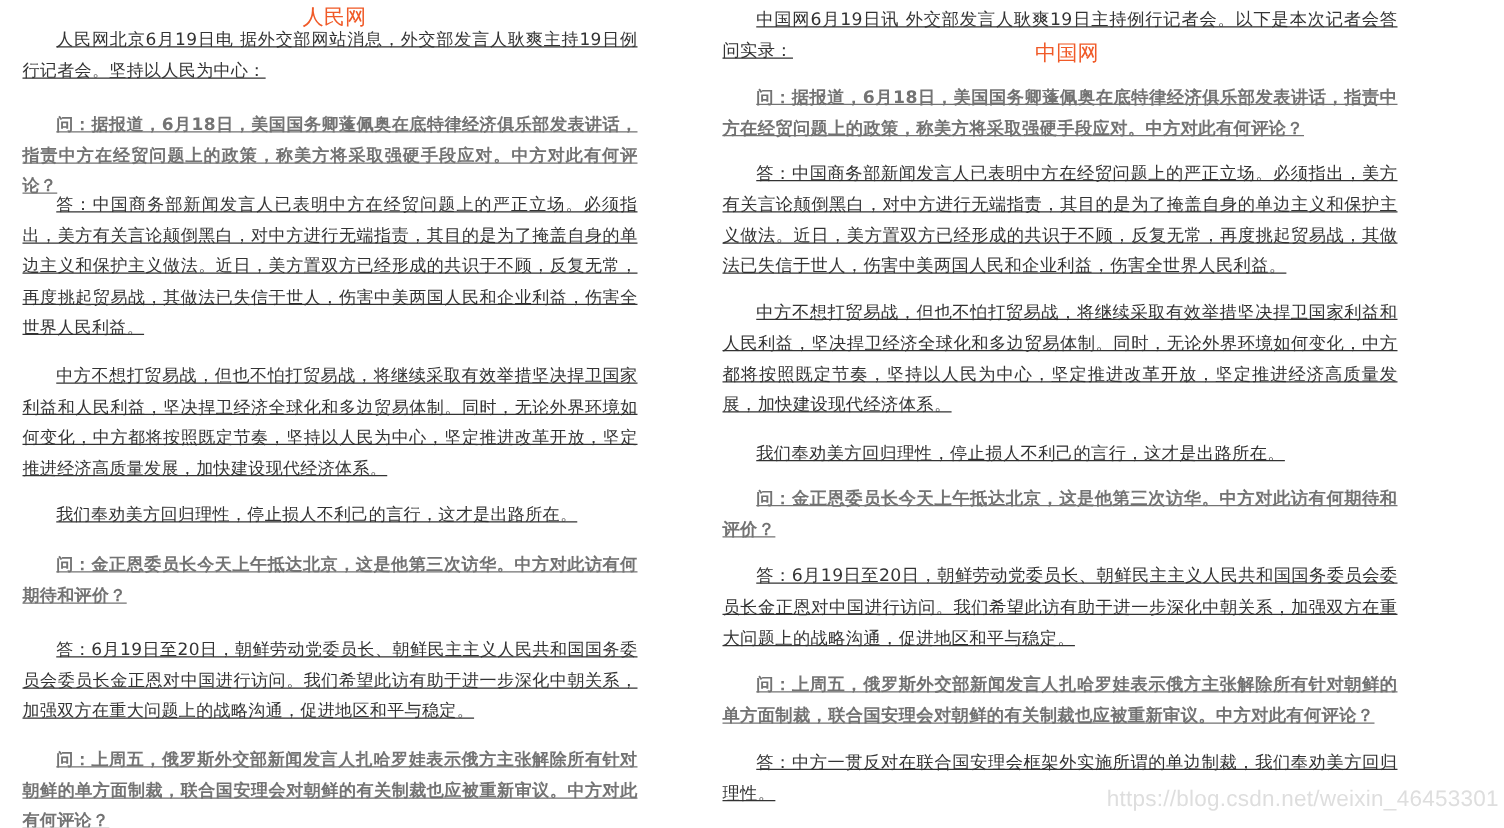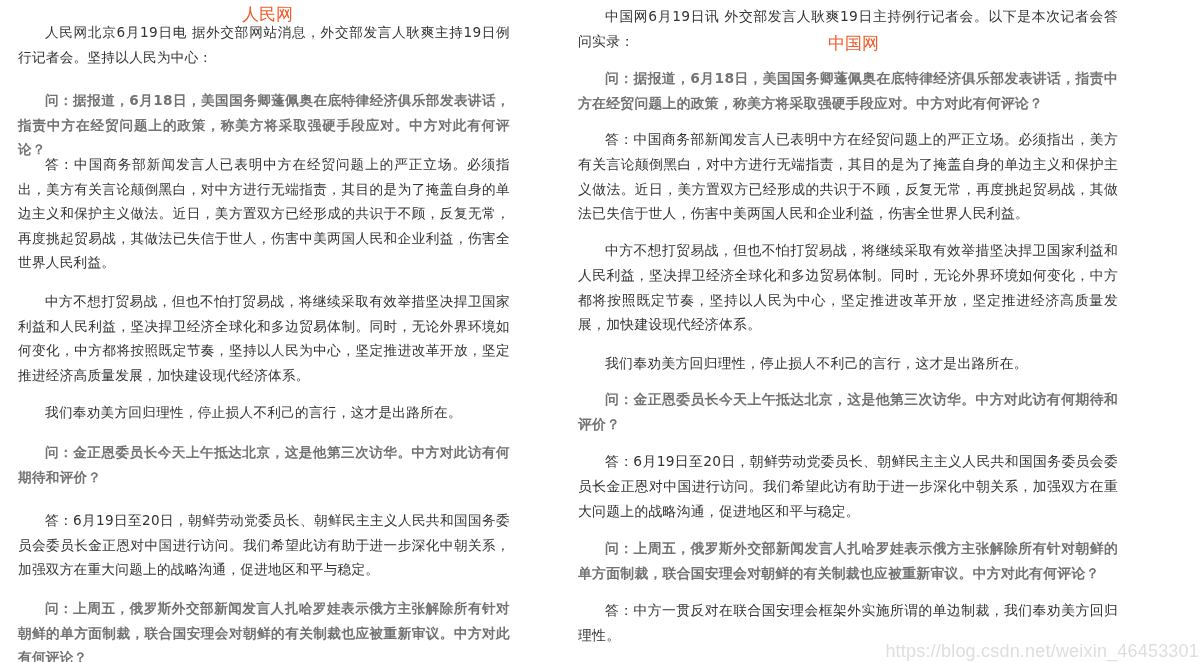--- a/index.html
+++ b/index.html
@@ -34,48 +34,50 @@
       line-height: 20px;
       white-space: nowrap;
     }
     #left-source {
       left: 242px;
       top: 4px;
     }
     #right-source {
       left: 828px;
       top: 33px;
+      font-family: Liberation Serif, serif;
     }
     .para {
       position: absolute;
       left: 0;
       margin: 0;
       font-size: 13.6px;
       letter-spacing: 0.3px;
       text-indent: 27px;
       text-align: justify;
       color: #333333;
+      text-decoration: underline;
     }
     #left-col .para {
       width: 492px;
       line-height: 24.5px;
     }
     #right-col .para {
       width: 540px;
       line-height: 24.8px;
       font-size: 13.8px;
     }
     .para.q {
       font-weight: bold;
       color: #737373;
     }
     .watermark {
       position: absolute;
       right: 4px;
-      bottom: 0;
+      bottom: 12px;
       color: #dedede;
       font-family: "Liberation Sans", sans-serif;
       font-size: 18px;
       white-space: nowrap;
       letter-spacing: 0.2px;
     }
   </style>
 </head>
 <body>
 

